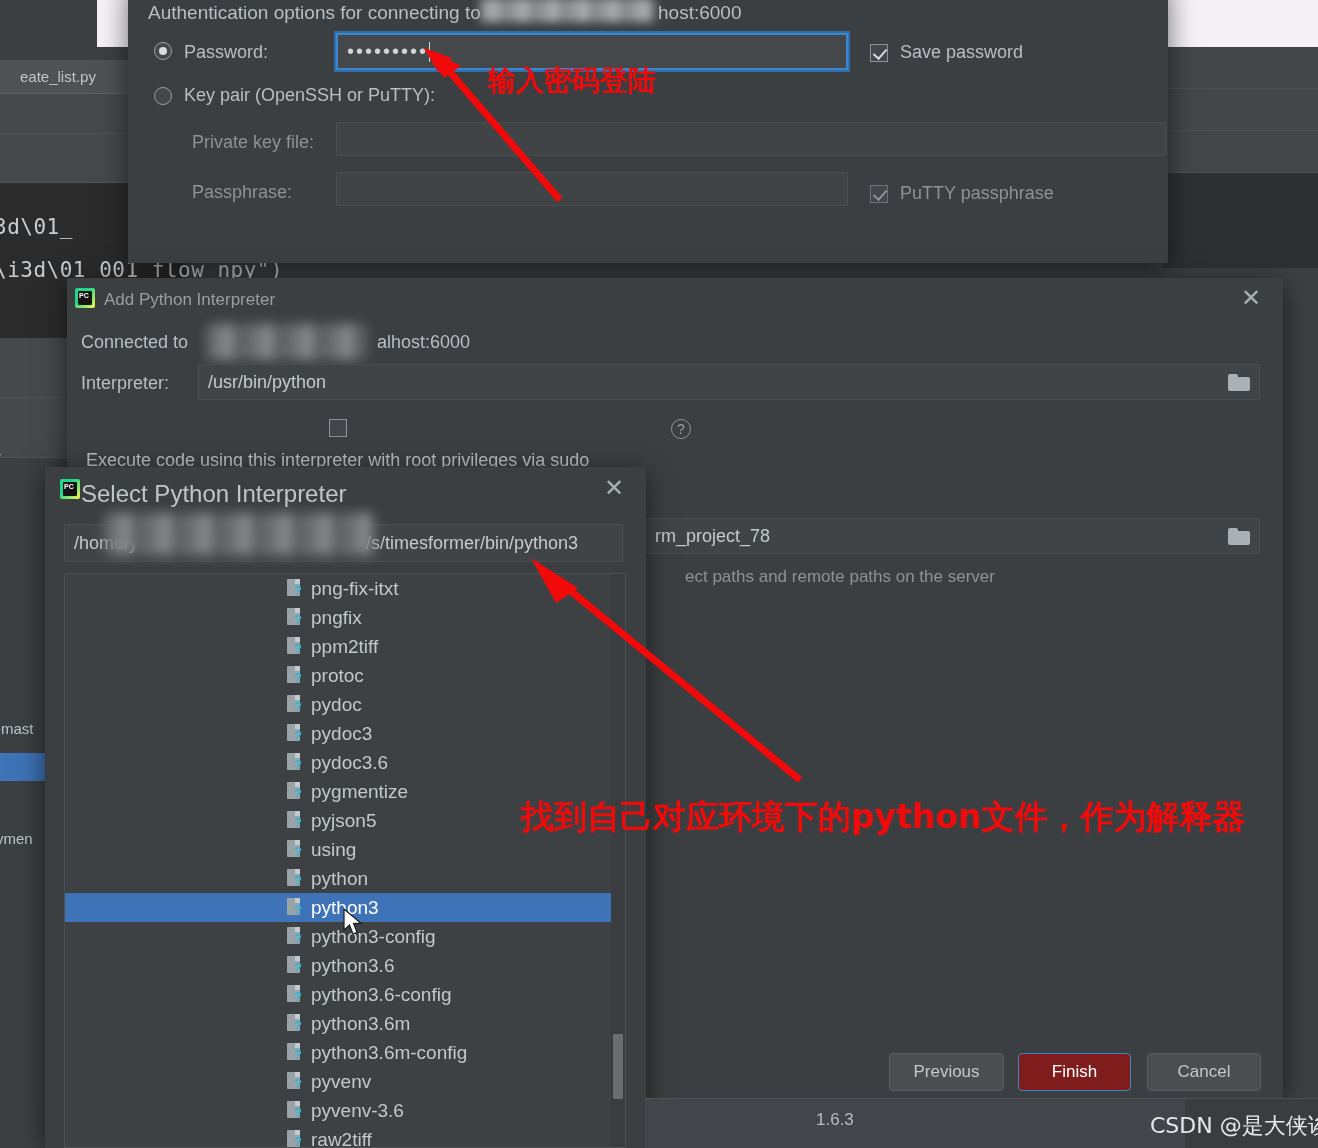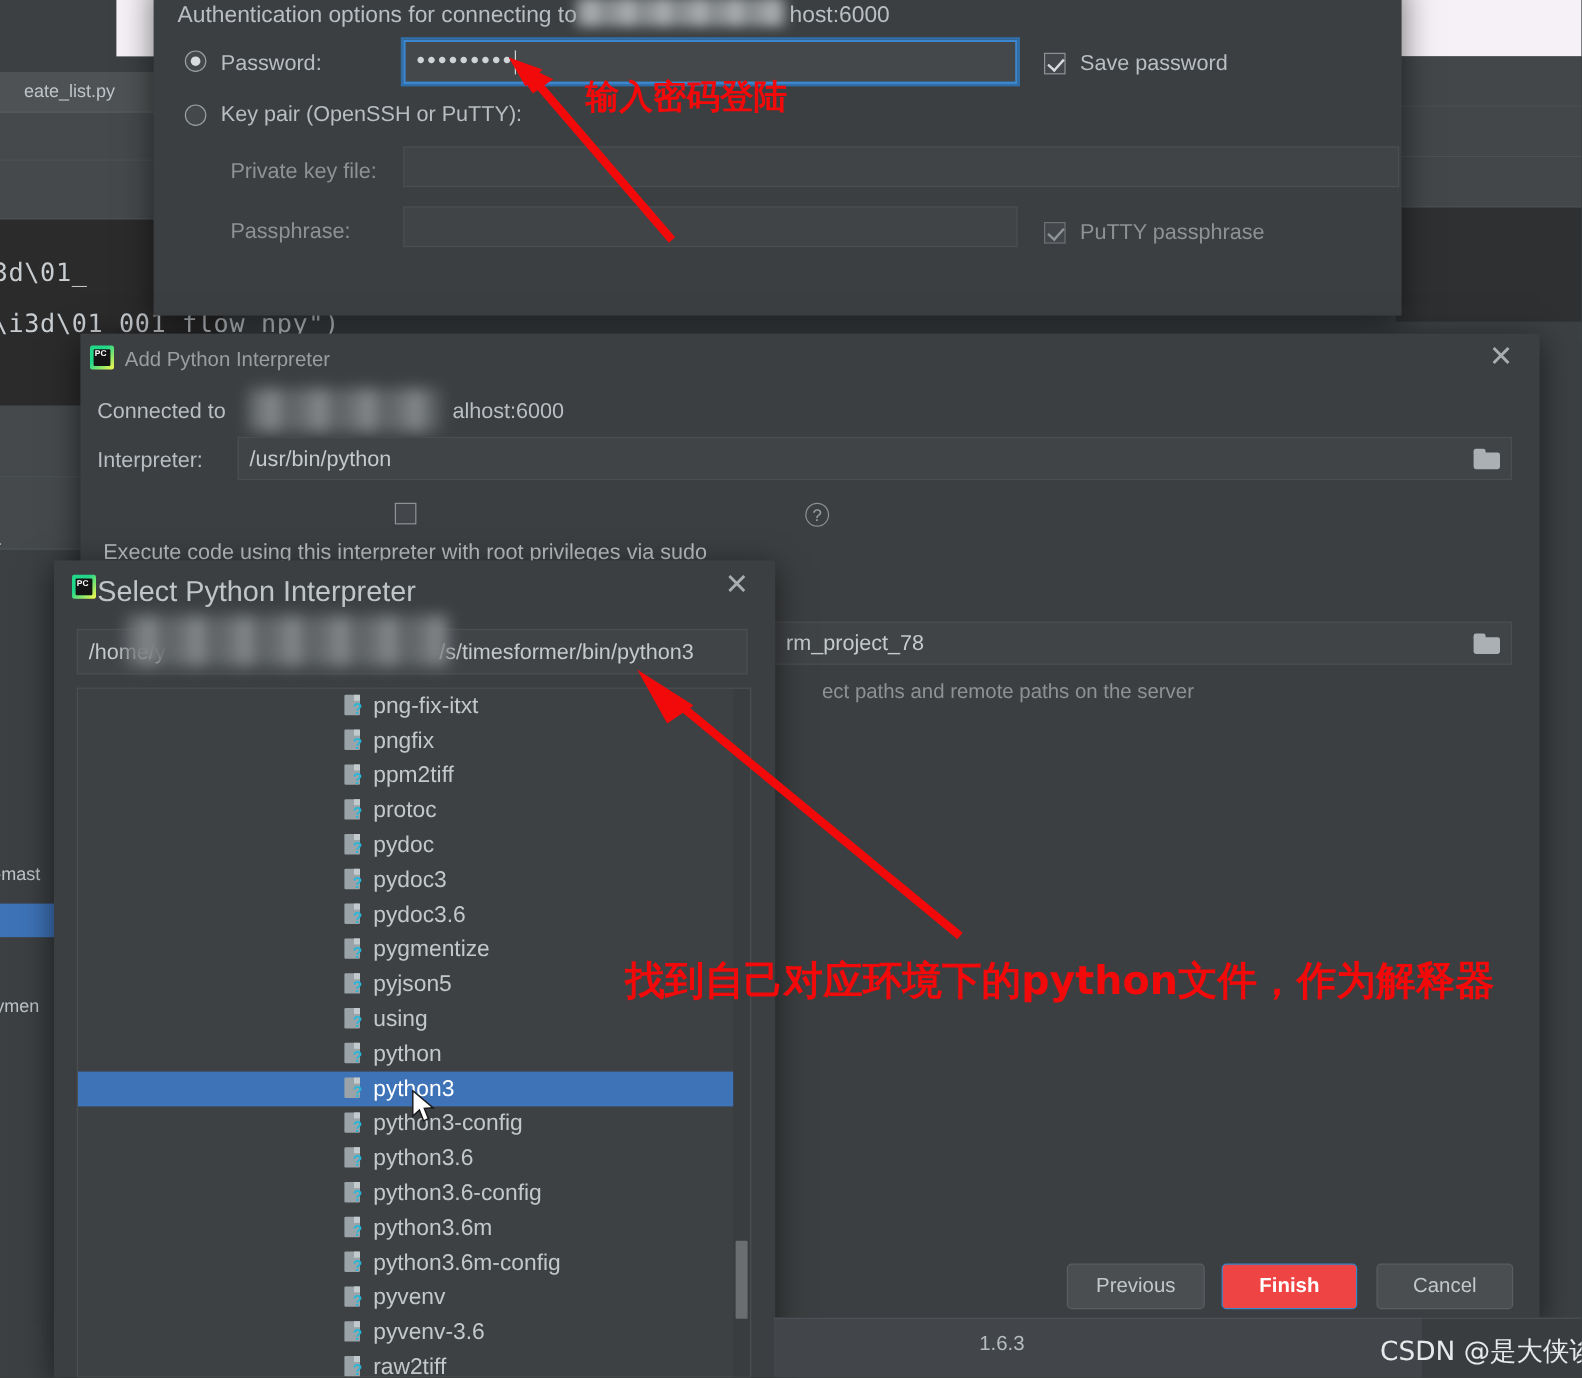--- a/index.html
+++ b/index.html
@@ -110,21 +110,21 @@
     filter: blur(6px); opacity: .95;
   }
 
   
   .btn {
     height: 38px; border-radius: 4px; border: 1px solid #5a5e61;
     background: #4a4e51; color: #c3c8cb; font-size: 17px;
     display: flex; align-items: center; justify-content: center;
     position: absolute; cursor: default;
   }
-  .btn.primary { background: #ef4444; border-color: #3b85c9; color: #ffffff; font-weight: bold; }
+  .btn.primary { background: #7f1d1d; border-color: #3b85c9; color: #ffffff; font-weight: normal; }
 
   
   .folder-ico { width: 22px; height: 17px; position: relative; }
   .folder-ico::before {
     content:""; position:absolute; left:0; top:3px; width:22px; height:14px;
     background:#aab0b4; border-radius: 0 2px 2px 2px;
   }
   .folder-ico::after {
     content:""; position:absolute; left:0; top:0; width:10px; height:4px;
     background:#aab0b4; border-radius: 2px 2px 0 0;

